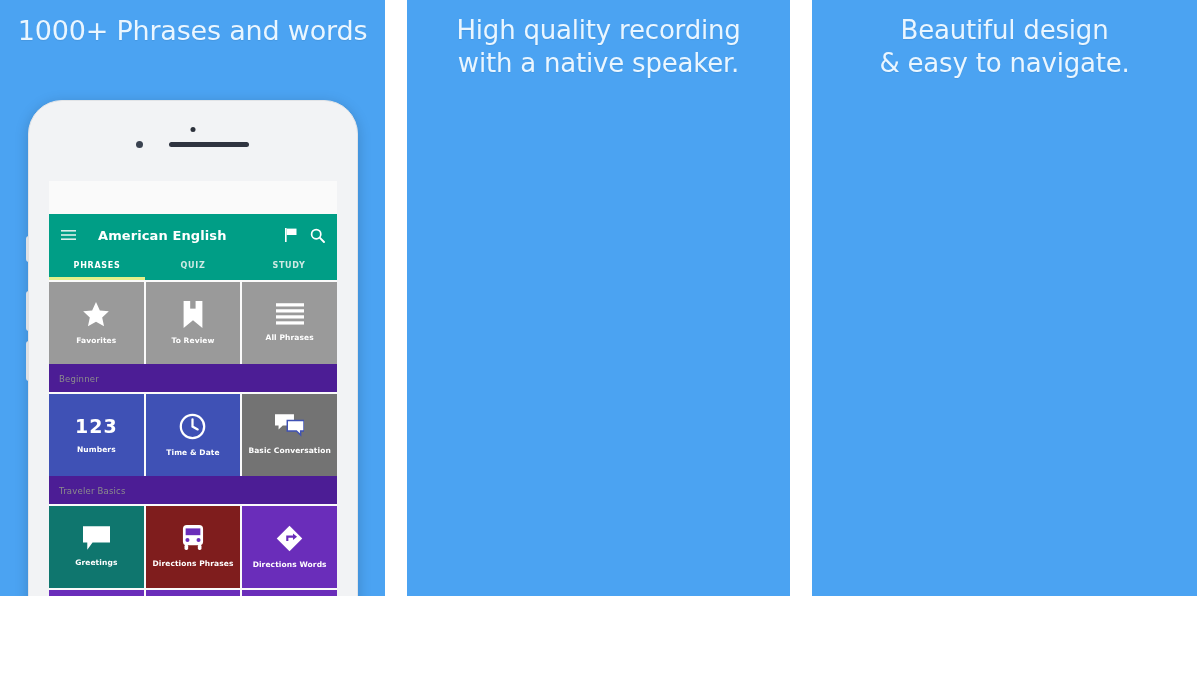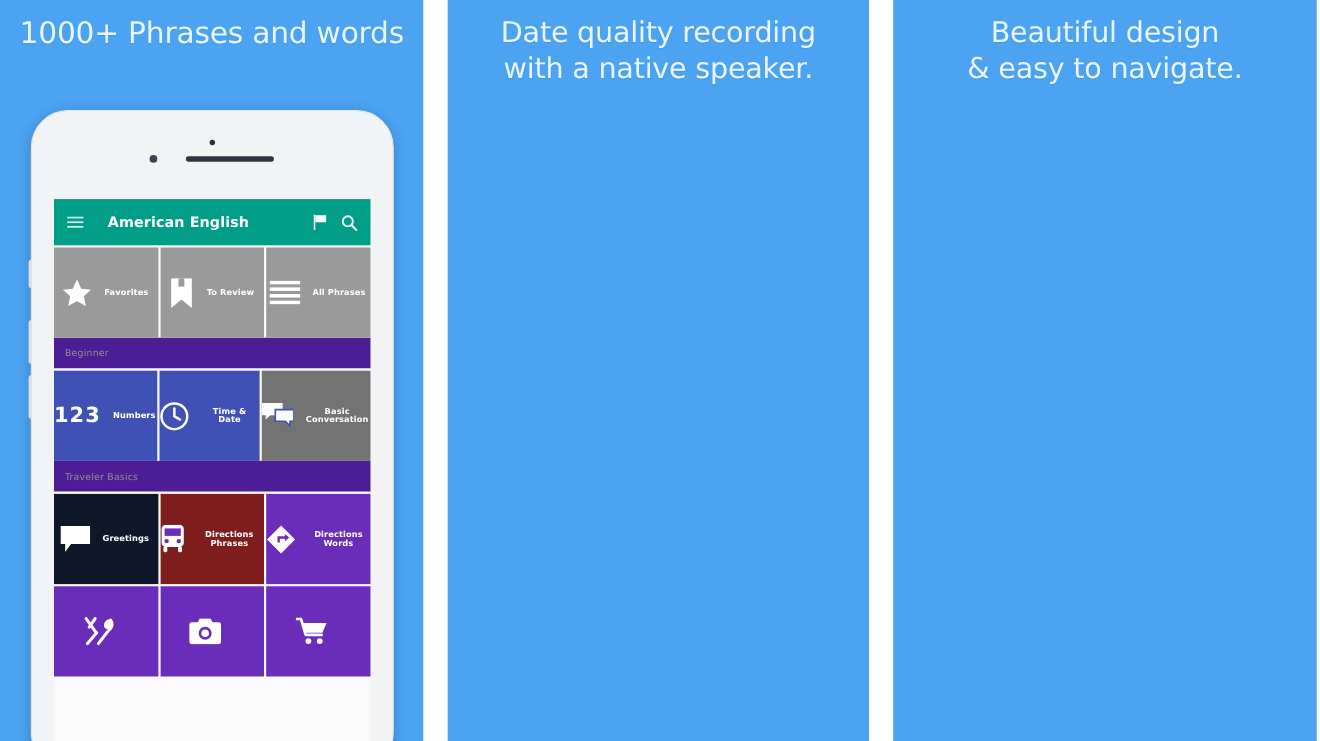--- a/index.html
+++ b/index.html
@@ -5,21 +5,21 @@
   * { margin:0; padding:0; box-sizing:border-box; }
   html,body { width:1200px; height:674px; overflow:hidden; }
   body {
     font-family: "DejaVu Sans", "Liberation Sans", sans-serif;
     background:#ffffff;
     display:flex;
   }
 
   .panel {
     position:relative;
-    height:674px;
+    height:596px;
     background:#4ba3f2;
     overflow:hidden;
   }
   .panel.p1 { width:385px; }
   .panel.gap { width:22px; background:#ffffff; }
   .panel.p2 { width:383px; }
   .panel.p3 { width:385px;padding-left:29px; }
 
   .headline {
     position:absolute;
@@ -79,20 +79,21 @@
     background:#009e86;
     color:#ffffff;
     position:relative;
   }
   .appbar-top {
     height:42px;
     display:flex;
     align-items:center;
     padding:0 12px;
     gap:12px;
+    margin-top:33px;
   }
   .appbar-title {
     font-size:13px;
     font-weight:700;
     letter-spacing:0.1px;
     flex:1;
     margin-left:10px;
   }
 
   .icon { display:inline-flex; align-items:center; justify-content:center; }
@@ -126,21 +127,21 @@
   .tilegrid {
     display:grid;
     grid-template-columns:repeat(3,1fr);
     gap:2px;
     background:#fafafa;
     padding:2px 0 0 0;
   }
   .tile {
     height:82px;
     display:flex;
-    flex-direction:row;
+    flex-direction:column;
     align-items:center;
     justify-content:center;
     gap:9px;
     color:#ffffff;
   }
   .tile .tile-label {
     font-size:7.5px;
     font-weight:600;
     text-align:center;
     letter-spacing:0.1px;
@@ -194,20 +195,26 @@
                 <path d="M1.6 0.6 H11.5 V7 H1.6 Z" fill="#fff"></path>
               </svg>
           </span>
           <span class="icon">
             <svg width="15" height="15" viewBox="0 0 15 15">
                 <circle cx="6.2" cy="6.2" r="4.6" fill="none" stroke="#fff" stroke-width="1.7"></circle>
                 <line x1="9.7" y1="9.7" x2="14" y2="14" stroke="#fff" stroke-width="1.9" stroke-linecap="round"></line>
               </svg>
           </span>
         </div>
+        <div class="tabs">
+          <div class="tab active">PHRASES</div>
+          <div class="tab">QUIZ</div>
+          <div class="tab">STUDY</div>
+          <div class="tab-underline pos0"></div>
+        </div>
       </div>
 
       <div class="tilegrid">
         <div class="tile" style="background:#9a9a9a">
           <span class="icon">
             <svg width="28" height="27" viewBox="0 0 24 23">
                 <path d="M12 0.8 L15.3 8 L23 8.8 L17.3 14 L18.9 21.6 L12 17.8 L5.1 21.6 L6.7 14 L1 8.8 L8.7 8 Z" fill="#fff"></path>
               </svg>
           </span>
           <span class="tile-label">Favorites</span>
@@ -257,21 +264,21 @@
                 <path d="M11 5.5 H26 V15 H23 V18.6 L19.2 15 H11 Z" fill="#fff" stroke="#3f51b5" stroke-width="1.3"></path>
               </svg>
           </span>
           <span class="tile-label">Basic Conversation</span>
         </div>
       </div>
 
       <div class="section-head">Traveler Basics</div>
 
       <div class="tilegrid">
-        <div class="tile" style="background:#0f172a">
+        <div class="tile" style="background:#0f766e">
           <span class="icon">
             <svg width="27" height="24" viewBox="0 0 24 21">
                 <path d="M0 0 H24 V14.5 H8.5 L3.8 21 V14.5 H0 Z" fill="#fff"></path>
               </svg>
           </span>
           <span class="tile-label">Greetings</span>
         </div>
         <div class="tile" style="background:#7f1d1d">
           <span class="icon">
             <svg width="22" height="26" viewBox="0 0 19 23">
@@ -329,21 +336,21 @@
       </div>
 
     </div>
   </div>
 </div>
 
 <div class="panel gap"></div>
 
 <div class="panel p2">
   <div class="headline">
-    <div>Date quality recording</div>
+    <div>High quality recording</div>
     <div>with a native speaker.</div>
   </div>
 
 </div>
 
 <div class="panel gap"></div>
 
 <div class="panel p3">
   <div class="headline">
     <div>Beautiful design</div>

